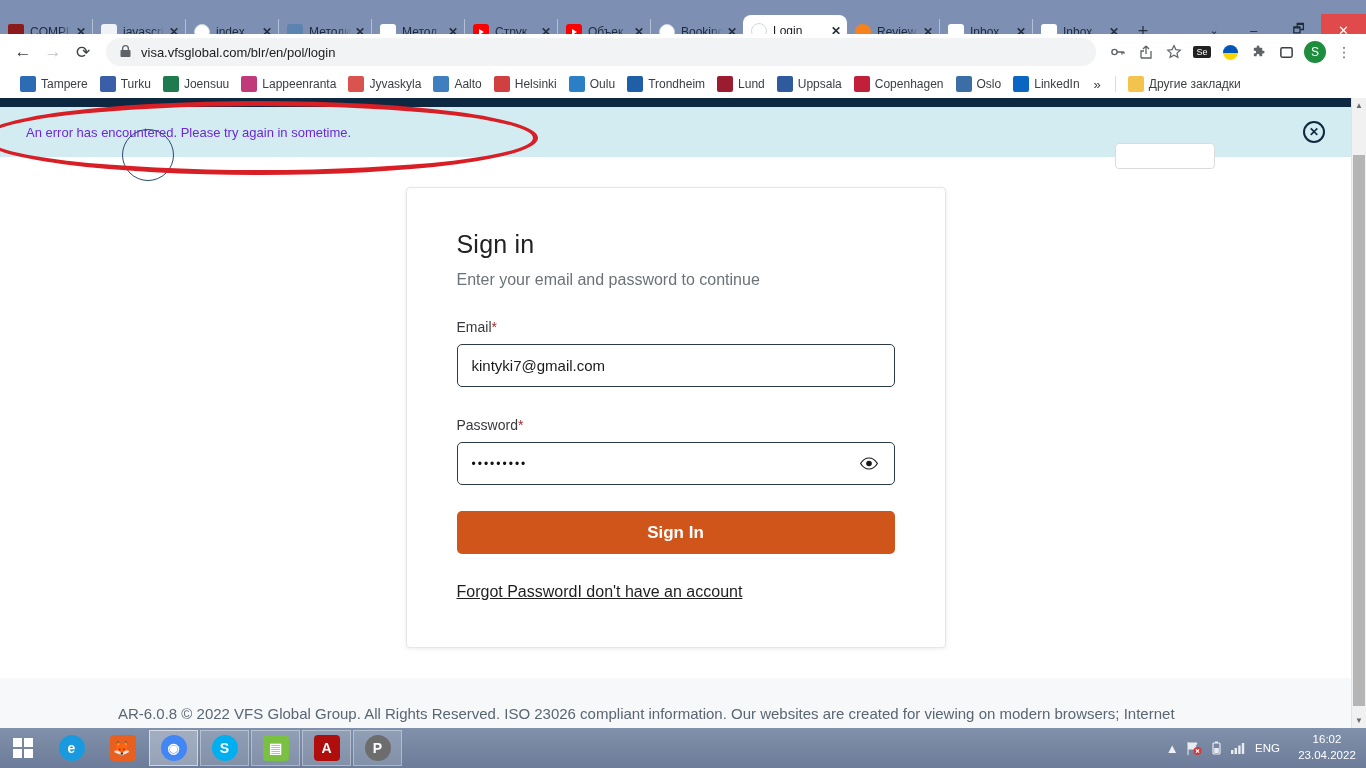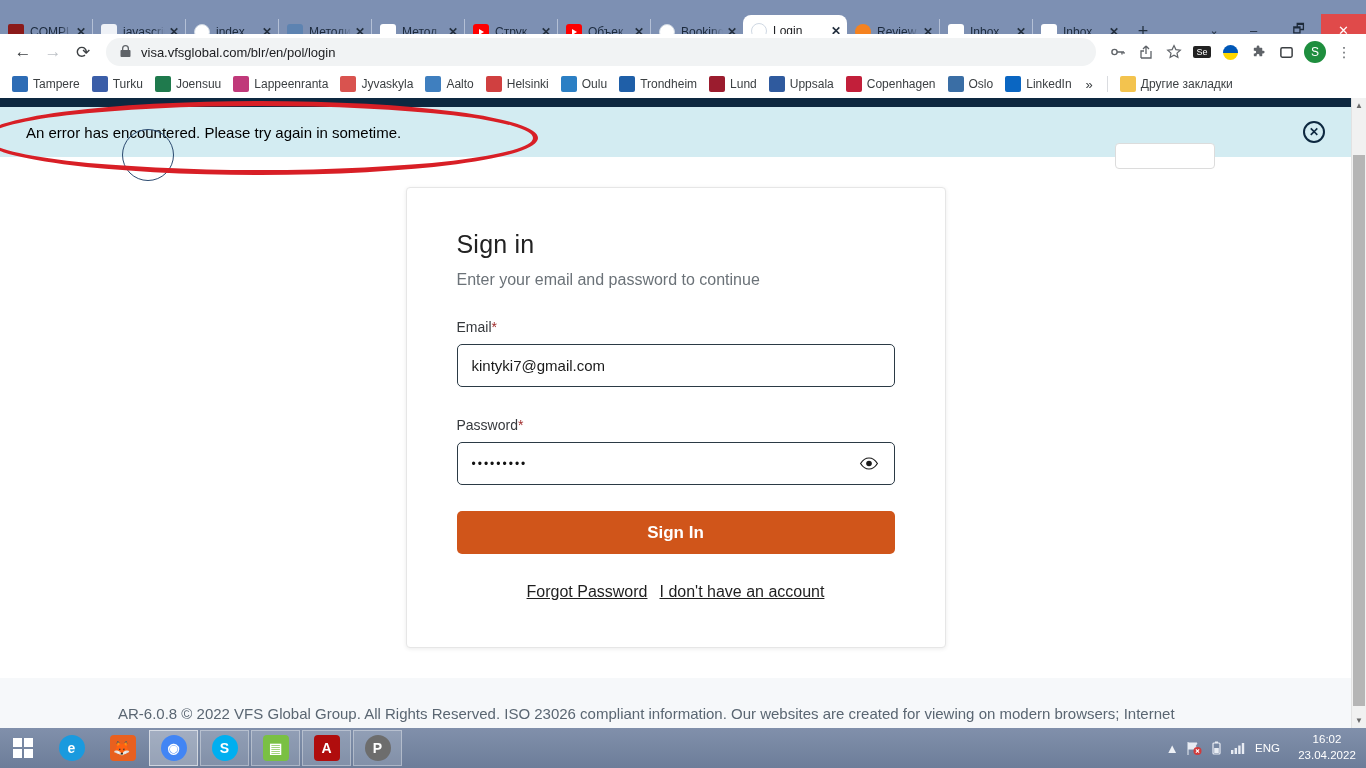--- a/index.html
+++ b/index.html
@@ -73,40 +73,40 @@
   }
   .lockicon { margin-right: 10px; font-size: 11px; color: #5f6368; }
   .tbicon { width: 28px; height: 28px; display: flex; align-items: center; justify-content: center;
             color: #5f6368; font-size: 14px; }
   .avatar { width: 22px; height: 22px; border-radius: 50%; background: #1e8e3e; color: #fff;
             font-size: 12px; display: flex; align-items: center; justify-content: center; margin: 0 4px; }
 
   
   .bookmarks {
     position: absolute; top: 70px; left: 0; right: 0; height: 28px;
-    background: #ffffff; display: flex; align-items: center; padding: 0 6px;
+    background: #ffffff; display: flex; align-items: center; padding: 0 14px;
     font-size: 12px; color: #3c4043; overflow: hidden;
   }
   .bm { display: flex; align-items: center; padding: 0 6px; height: 22px; white-space: nowrap; }
   .bmicon { width: 16px; height: 16px; margin-right: 5px; display: flex; align-items: center;
             justify-content: center; font-size: 10px; border-radius: 2px; }
   .bm-sep { width: 1px; height: 16px; background: #dadce0; margin: 0 6px; }
   .bm-more { padding: 0 8px; color: #3c4043; font-size: 13px; }
 
   
   .page {
     position: absolute; top: 98px; left: 0; right: 15px; bottom: 40px;
     background: #ffffff; overflow: hidden;
   }
   .topbar-dark { height: 9px; background: #0d2840; }
   .errbanner {
     height: 50px; background: #d3ecf2; display: flex; align-items: center;
     padding: 0 26px; position: relative;
   }
-  .errtext { font-size: 15px; color: #000000; }
+  .errtext { font-size: 13px; color: #6d28d9; }
   .err-close {
     position: absolute; right: 26px; top: 50%; transform: translateY(-50%);
     width: 22px; height: 22px; border-radius: 50%; border: 2px solid #0d2840;
     color: #0d2840; font-size: 12px; display: flex; align-items: center; justify-content: center;
     font-weight: bold;
   }
   .hdr-ghost { position: relative; height: 22px; background: #fff; }
   .ghost-circle {
     position: absolute; left: 122px; top: -28px; width: 52px; height: 52px;
     border-radius: 50%; border: 1px solid #2b4a6f;
@@ -137,21 +137,21 @@
   .dots { letter-spacing: 2px; font-size: 12px; color: #111; line-height: 43px; padding-left: 14px; }
   .eye {
     position: absolute; right: 16px; top: 50%; transform: translateY(-50%);
     width: 20px; height: 14px; display: flex; align-items: center; justify-content: center;
   }
   .btn-signin {
     width: 100%; height: 43px; margin-top: 26px; background: #d0551a; color: #fff;
     border: none; border-radius: 5px; font-size: 17px; font-weight: bold;
     font-family: "Liberation Sans", sans-serif; cursor: pointer;
   }
-  .links { display: flex; justify-content: center; margin-top: 29px; gap: 12px; }
+  .links { display: flex; justify-content: flex-start; margin-top: 29px; }
   .links a { color: #1f1f1f; font-size: 16px; text-decoration: underline; }
 
   .footer {
     margin-top: 30px; background: #f6f8fa; padding: 24px 118px 30px 118px;
     font-size: 15px; color: #5a6672; line-height: 1.55;
   }
 
   
   .scrollbar {
     position: absolute; top: 98px; right: 0; width: 15px; bottom: 40px;

